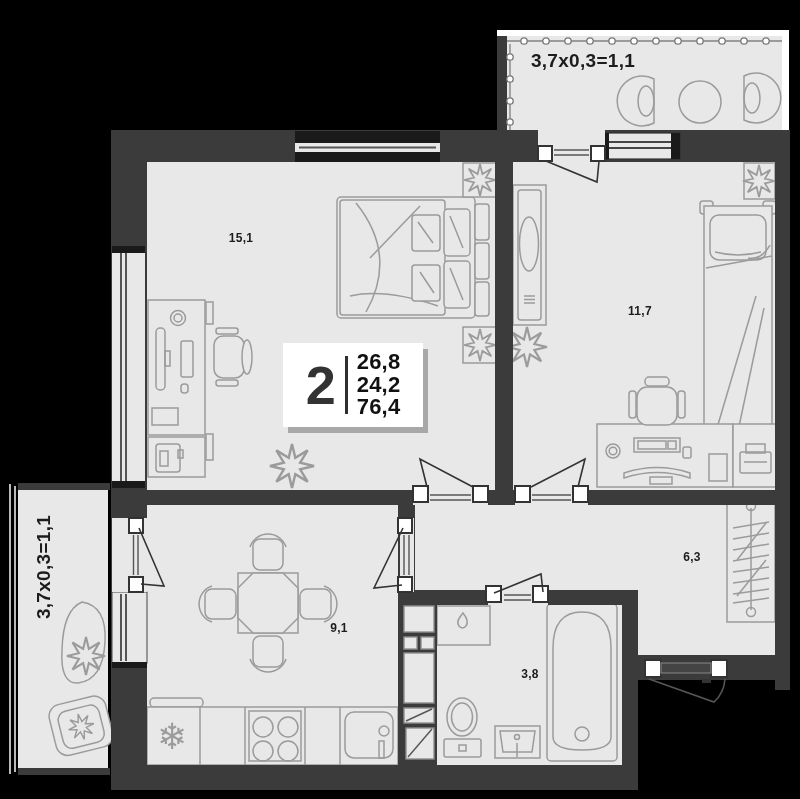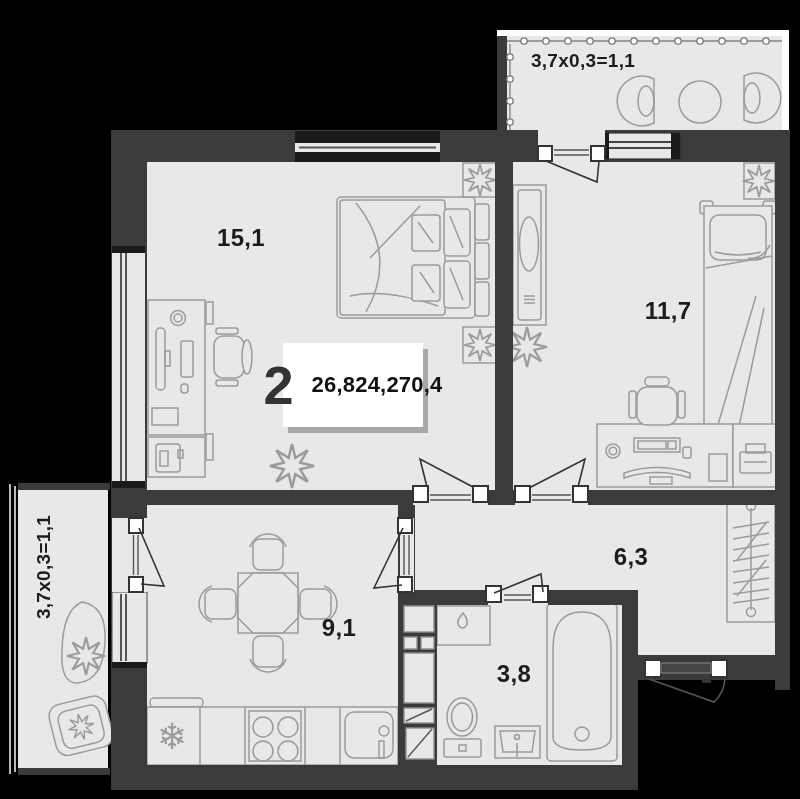--- a/index.html
+++ b/index.html
@@ -5,31 +5,31 @@
   html,body{margin:0;padding:0;background:#000;}
   .stage{
     position:relative;width:800px;height:799px;background:#000;
     font-family:"Liberation Sans","DejaVu Sans",sans-serif;overflow:hidden;
   }
   .stage svg{position:absolute;left:0;top:0;}
   .lbl{
     position:absolute;color:#1c1c1c;font-weight:700;white-space:nowrap;
     transform:translate(-50%,-50%);letter-spacing:.3px;
   }
-  .room-lbl{font-size:24px;}
+  .room-lbl{font-size:12px;}
   .balc-lbl{font-size:19px;}
   .balc-lbl-rot{transform:translate(-50%,-50%) rotate(-90deg);}
   .info-box{
     position:absolute;left:283px;top:343px;width:140px;height:84px;
     background:#fff;box-shadow:5px 6px 0 rgba(115,115,115,.55);
     display:flex;align-items:center;justify-content:center;gap:9px;
   }
   .info-rooms{font-size:54px;font-weight:700;color:#333;line-height:1;}
   .info-div{width:3px;height:58px;background:#2f2f2f;}
-  .info-areas{display:flex;flex-direction:row;text-align:right;}
+  .info-areas{display:flex;flex-direction:column;text-align:right;}
   .info-areas div{font-size:22px;font-weight:700;color:#111;line-height:1.04;letter-spacing:.2px;}
 </style>
 </head>
 <body>
 
 <div class="stage">
 
 <svg width="800" height="799" viewBox="0 0 800 799">
   <defs>
     <symbol id="flower" overflow="visible">
@@ -386,30 +386,30 @@
           <circle cx="766" cy="41" r="3.2"></circle>
       <circle cx="510" cy="57" r="3.2"></circle>
           <circle cx="510" cy="79" r="3.2"></circle>
       <circle cx="510" cy="101" r="3.2"></circle>
           <circle cx="510" cy="122" r="3.2"></circle>
     </g>
   </g>
 </svg>
 
 <div class="lbl room-lbl" style="left:241px;top:238px;">15,1</div>
-<div class="lbl room-lbl" style="left:640px;top:311px;margin-left:28px;">11,7</div>
-<div class="lbl room-lbl" style="left:631px;top:557px;">6,3</div>
+<div class="lbl room-lbl" style="left:640px;top:311px;">11,7</div>
+<div class="lbl room-lbl" style="left:692px;top:557px;">6,3</div>
 <div class="lbl room-lbl" style="left:339px;top:628px;">9,1</div>
-<div class="lbl room-lbl" style="left:514px;top:674px;">3,8</div>
+<div class="lbl room-lbl" style="left:530px;top:674px;">3,8</div>
 <div class="lbl balc-lbl" style="left:583px;top:61px;">3,7x0,3=1,1</div>
 <div class="lbl balc-lbl balc-lbl-rot" style="left:44px;top:567px;">3,7x0,3=1,1</div>
 
 <div class="info-box">
   <div class="info-rooms">2</div>
   <div class="info-div"></div>
   <div class="info-areas">
     <div>26,8</div>
     <div>24,2</div>
-    <div>70,4</div>
+    <div>76,4</div>
   </div>
 </div>
 
 </div>
 
 </body></html>

